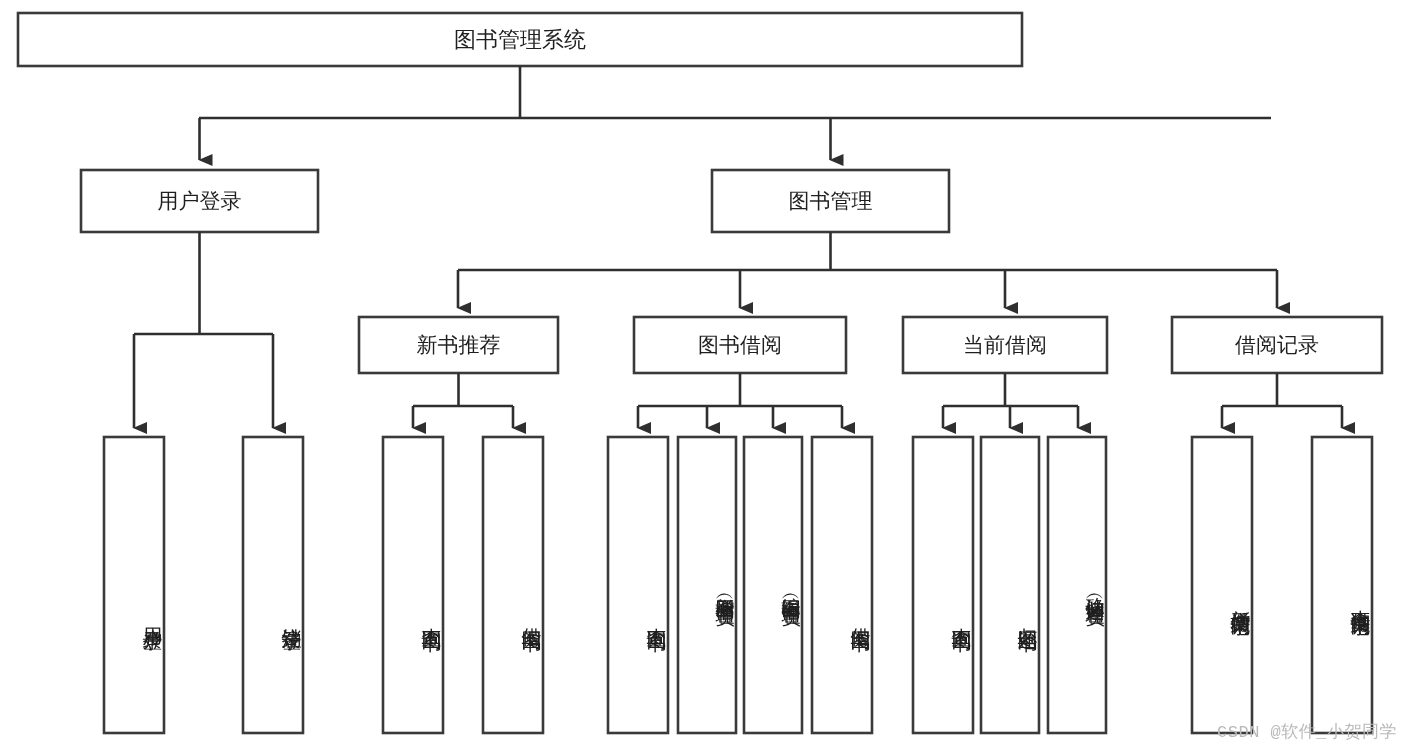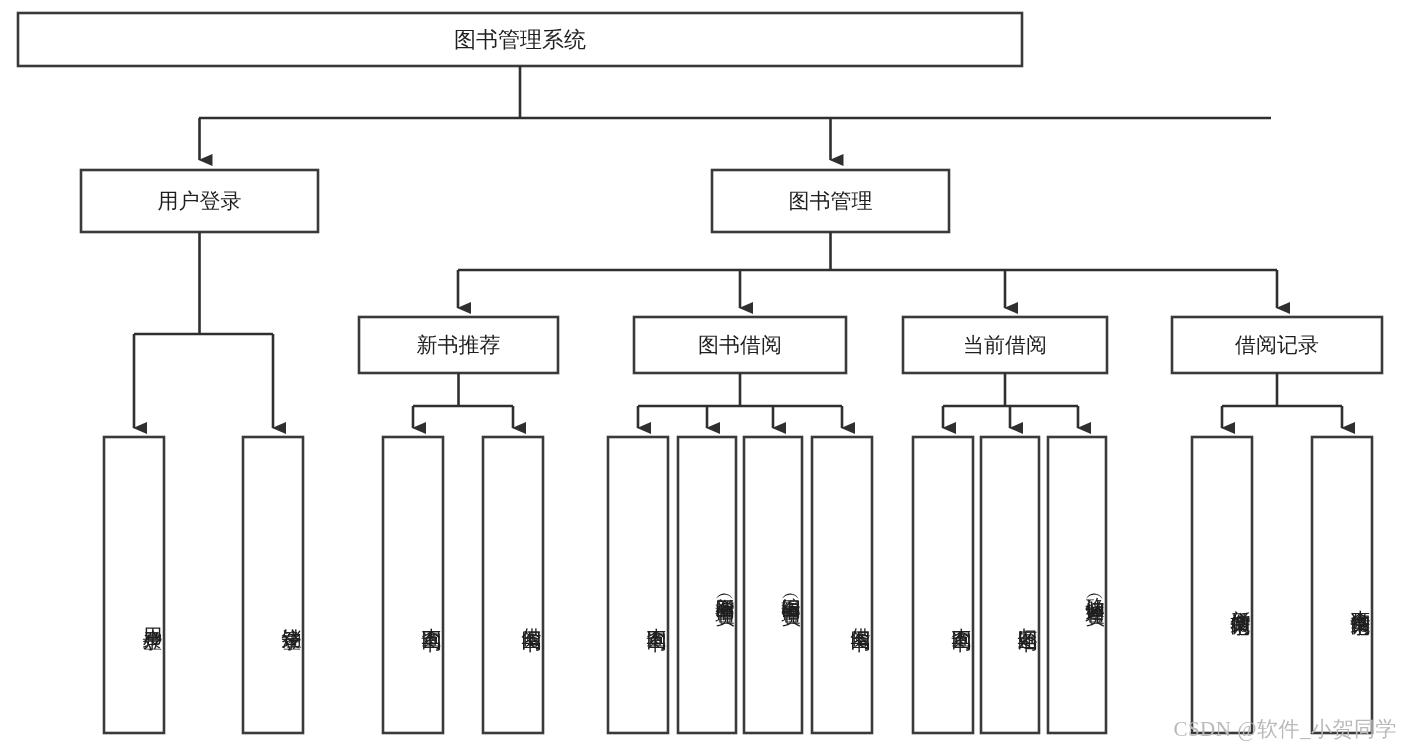--- a/index.html
+++ b/index.html
@@ -65,22 +65,22 @@
     color: #1f1f1f;
     letter-spacing: 1.5px;
     white-space: nowrap;
     pointer-events: none;
   }
   .vleaf.narrow { font-size: 19px; }
   .watermark {
     position: absolute;
     right: 8px;
     bottom: 4px;
-    font-family: Liberation Serif, serif;
-    font-size: 21px;
+    font-family: Liberation Mono, monospace;
+    font-size: 17px;
     color: #b9b9b9;
     letter-spacing: 0.5px;
     white-space: nowrap;
   }
 </style>
 </head>
 <body>
 
 <div id="canvas-wrap">
 

